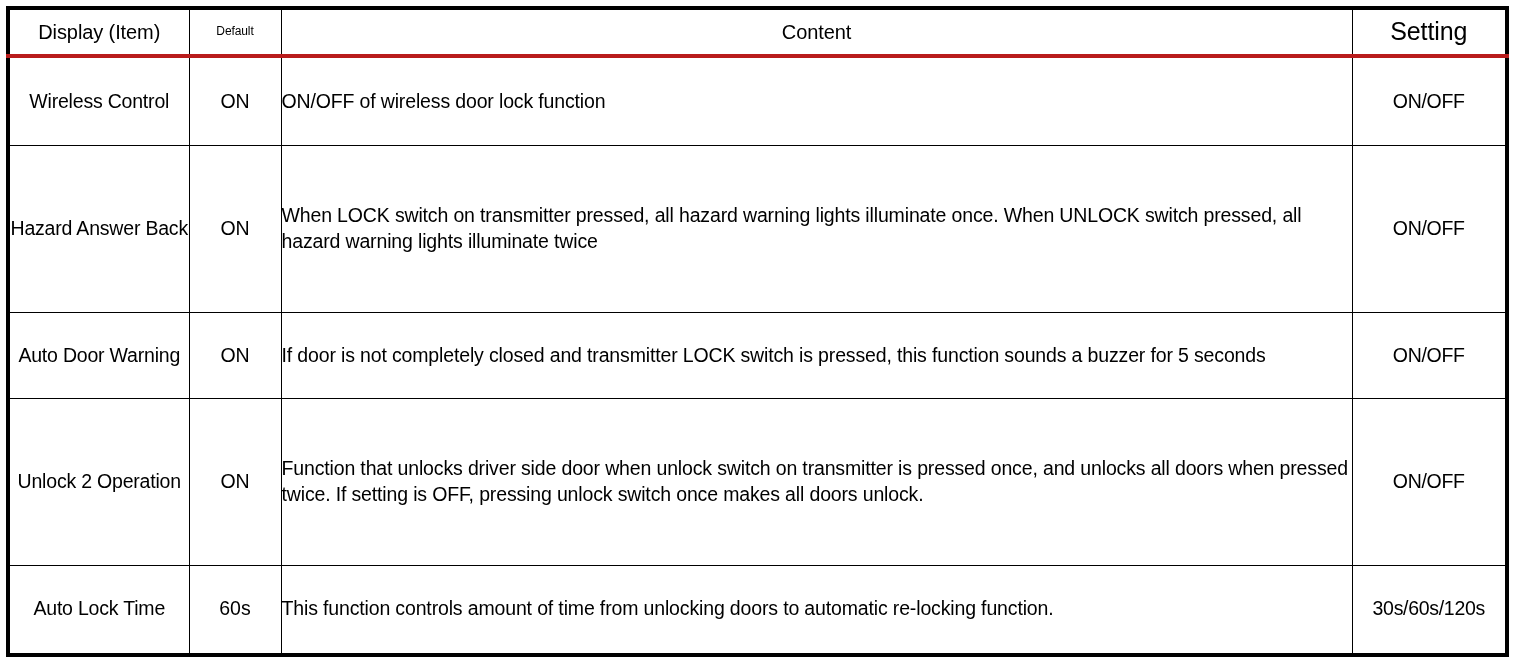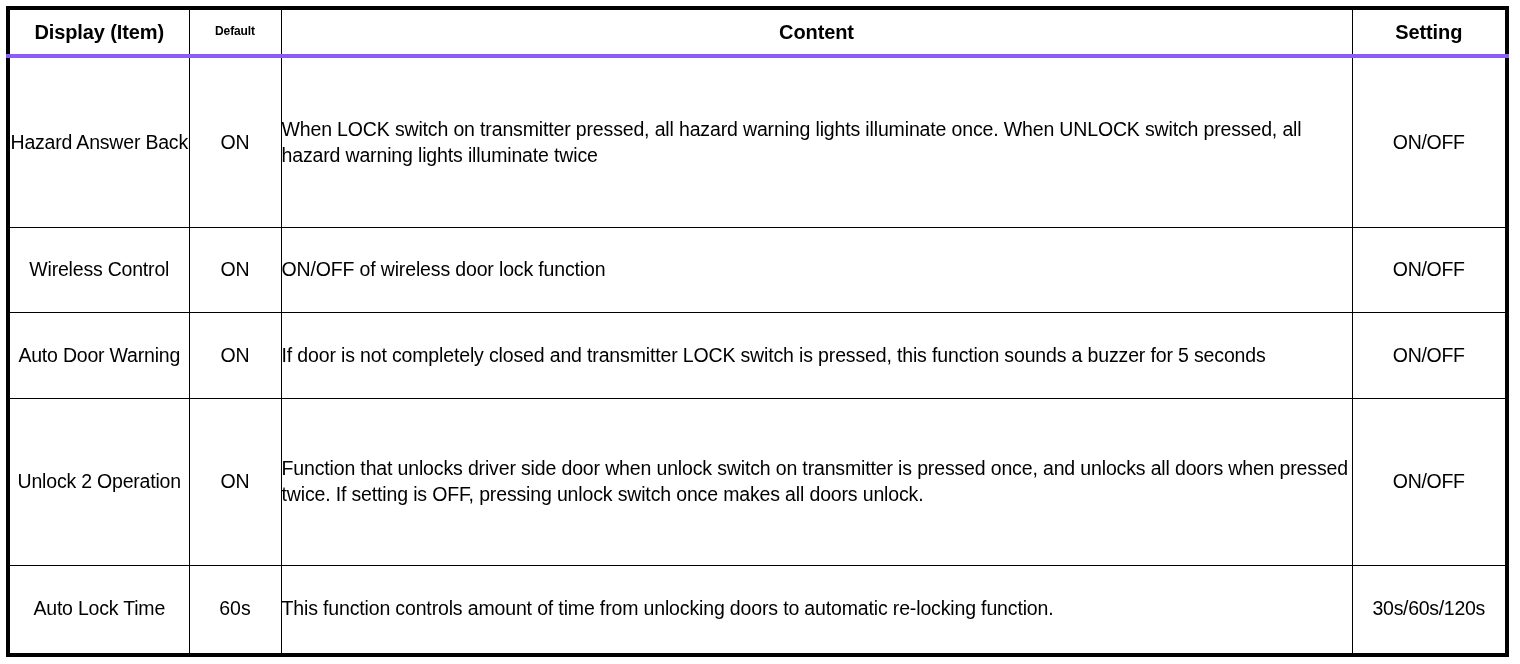--- a/index.html
+++ b/index.html
@@ -43,31 +43,31 @@
     border: 1px solid #000000;
     padding: 0;
     vertical-align: middle;
     font-size: 19.5px;
     line-height: 1.33;
     color: #000000;
   }
 
   
   table.spec-table thead th {
-    border-bottom: 4px solid #8b5cf6;
-    font-weight: bold;
+    border-bottom: 4px solid #b91c1c;
+    font-weight: normal;
     text-align: center;
     height: 40px;
     padding: 2px 4px;
     letter-spacing: -0.1px;
   }
   table.spec-table thead th.h-item    { font-size: 20px; }
   table.spec-table thead th.h-default { font-size: 12px; }
   table.spec-table thead th.h-content { font-size: 20px; }
-  table.spec-table thead th.h-setting { font-size: 20px; }
+  table.spec-table thead th.h-setting { font-size: 25px; }
 
   
   td.cell-item {
     text-align: center;
     padding: 4px 3px;
     letter-spacing: -0.2px;
   }
   td.cell-default {
     text-align: center;
     padding: 4px 3px;
@@ -98,29 +98,29 @@
     <thead>
       <tr>
         <th class="h-item">Display (Item)</th>
         <th class="h-default">Default</th>
         <th class="h-content">Content</th>
         <th class="h-setting">Setting</th>
       </tr>
     </thead>
     <tbody>
       <tr>
+        <td class="cell-item">Wireless Control</td>
+        <td class="cell-default">ON</td>
+        <td class="cell-content">ON/OFF of wireless door lock function</td>
+        <td class="cell-setting">ON/OFF</td>
+      </tr>
+      <tr>
         <td class="cell-item">Hazard Answer Back</td>
         <td class="cell-default">ON</td>
         <td class="cell-content">When LOCK switch on transmitter pressed, all hazard warning lights illuminate once. When UNLOCK switch pressed, all hazard warning lights illuminate twice</td>
-        <td class="cell-setting">ON/OFF</td>
-      </tr>
-      <tr>
-        <td class="cell-item">Wireless Control</td>
-        <td class="cell-default">ON</td>
-        <td class="cell-content">ON/OFF of wireless door lock function</td>
         <td class="cell-setting">ON/OFF</td>
       </tr>
       <tr>
         <td class="cell-item">Auto Door Warning</td>
         <td class="cell-default">ON</td>
         <td class="cell-content">If door is not completely closed and transmitter LOCK switch is pressed, this function sounds a buzzer for 5 seconds</td>
         <td class="cell-setting">ON/OFF</td>
       </tr>
       <tr>
         <td class="cell-item">Unlock 2 Operation</td>

